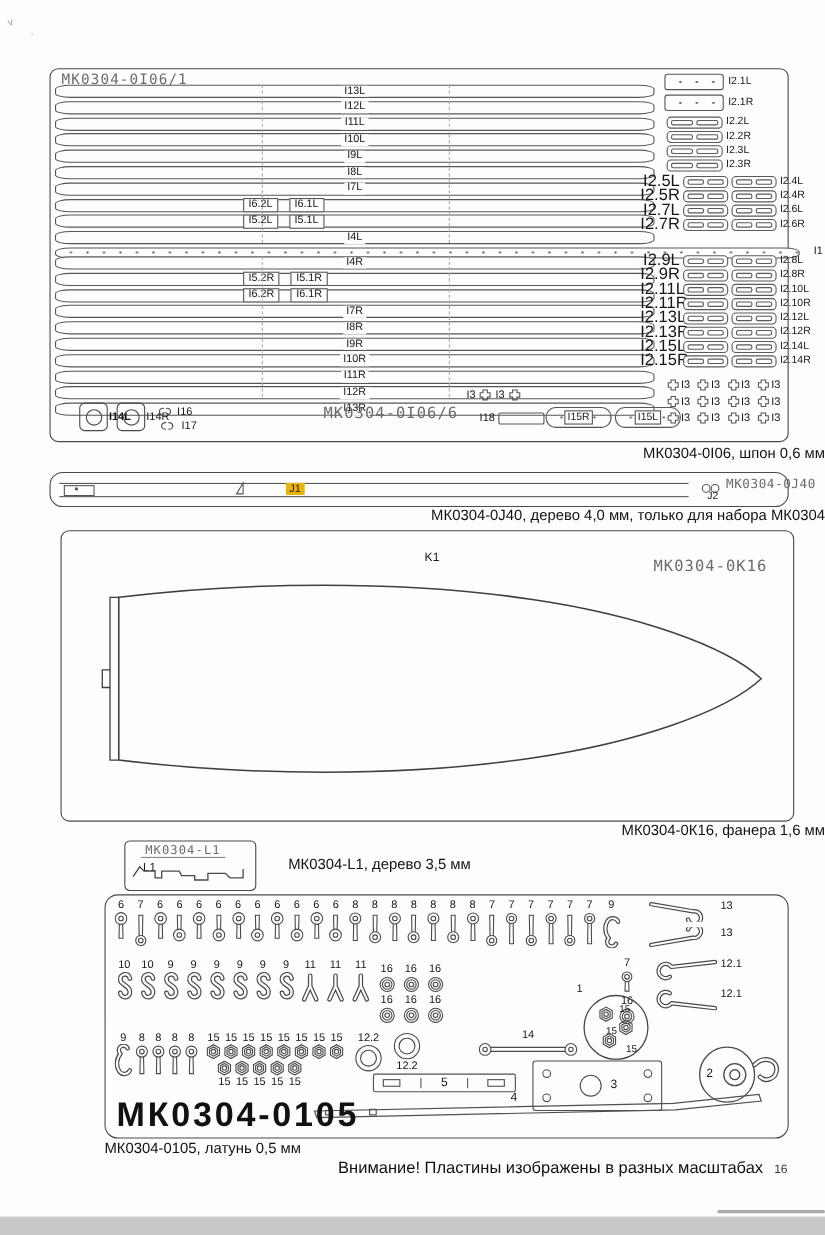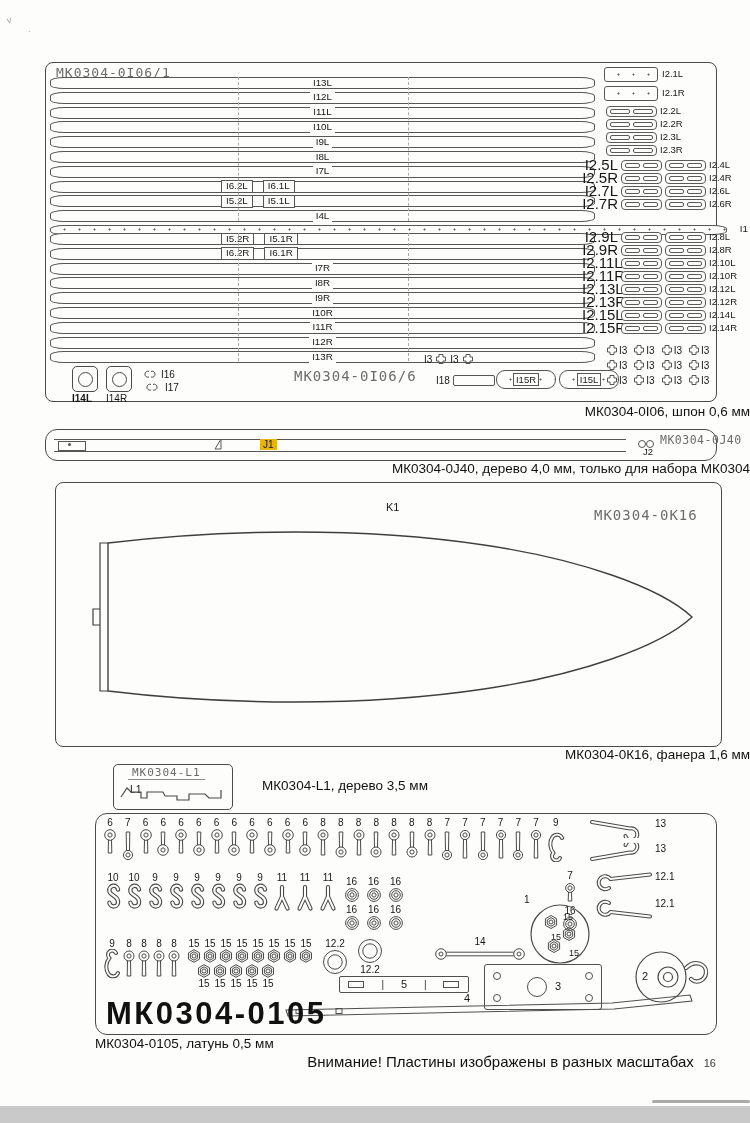--- a/index.html
+++ b/index.html
@@ -26,21 +26,21 @@
   .rowflex{display:flex;align-items:center}
   .rrow{gap:3px;height:13px;margin-bottom:0}
   .slotgrp{display:inline-flex;gap:3px;border:1px solid #5a5a5a;border-radius:4px;padding:2px 3px;background:#fdfdfc}
   .slot{height:3.5px;border:1px solid #5a5a5a;border-radius:2px}
   .ll{width:36px;text-align:right;font-size:15px}
   .rl{font-size:9.5px}
   .dotted-part{width:52px;height:13px;border:1px solid #565656;border-radius:3px}
   
   .pill{width:58px;height:17px;border:1px solid #565656;border-radius:9px;display:flex;align-items:center;justify-content:center}
   .boxlbl{border:1px solid #565656;background:#fdfdfc;padding:0 2px;font-size:9.5px}
-  .part-col{display:flex;flex-direction:column;gap:1px}
+  .part-col{display:flex;flex-direction:row;align-items:center;gap:1px}
   .grommet{width:24px;height:24px;border:1.5px solid #4a4a4a;border-radius:5px;display:flex;align-items:center;justify-content:center}
   .grommet-hole{width:13px;height:13px;border:1.5px solid #4a4a4a;border-radius:50%}
   .i18rect{width:40px;height:9px;border:1px solid #565656;border-radius:2px;margin-left:3px}
   .i3cell{gap:1px;margin-right:6px}
   
   .bpart{display:flex;flex-direction:column;align-items:center}
   .bpart>.lbl{font-size:10px;margin-bottom:0}
   .bpart.rev{flex-direction:column-reverse}
   #brass-row1{display:flex;justify-content:space-between;align-items:flex-start}
   #brass-row1 .bpart:nth-child(2n) svg{transform:scaleY(-1)}
@@ -195,20 +195,23 @@
           </div>
           <div class="slotgrp">
             <div class="slot" style="width: 13px;"></div>
             <div class="slot" style="width: 13px;"></div>
           </div>
           <span class="lbl rl">I2.6R</span>
         </div>
       </div>
 
     <div class="abs" id="bottom-strips" style="left:4px;top:170px;width:545px">
+        <div class="strip">
+          <span class="lbl">I4R</span>
+        </div>
         <div class="strip split">
           <span class="lbl">I5.2R</span>
           <span class="lbl">I5.1R</span>
         </div>
         <div class="strip split">
           <span class="lbl">I6.2R</span>
           <span class="lbl">I6.1R</span>
         </div>
         <div class="strip">
           <span class="lbl">I7R</span>

